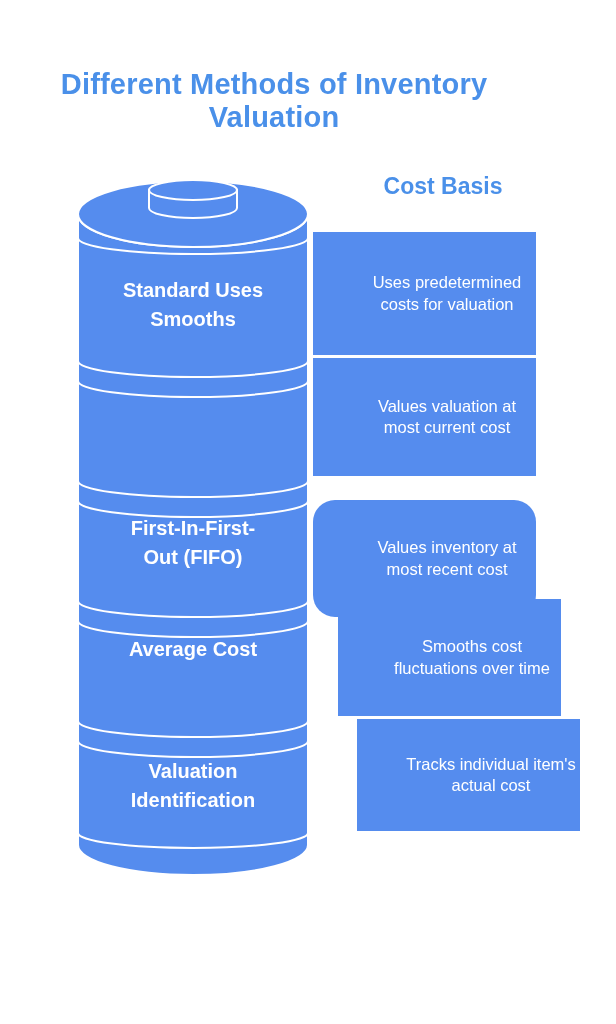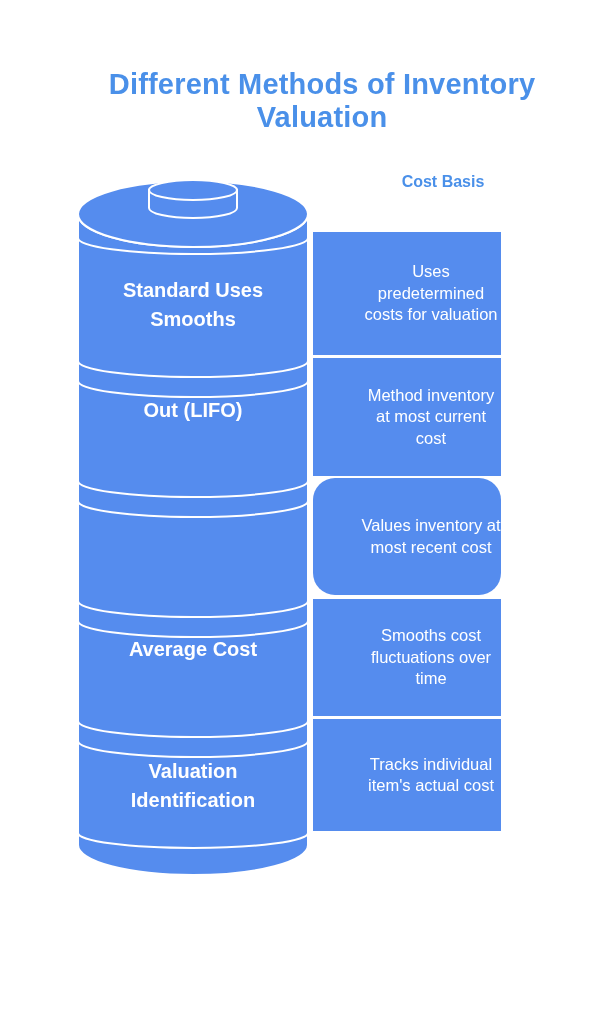--- a/index.html
+++ b/index.html
@@ -18,27 +18,26 @@
     overflow:hidden;
   }
   .title{
     position:absolute;
     top:68px; left:0; width:548px;
     text-align:center;
     font-size:29px;
     font-weight:bold;
     letter-spacing:0.2px;
     color:var(--accent);
-    margin-left:48px;
   }
   .col-header{
     position:absolute;
     top:173px; left:323px; width:240px;
     text-align:center;
-    font-size:16px;
+    font-size:23px;
     font-weight:bold;
     color:var(--accent);
   }
   .cyl-svg{
     position:absolute;
     top:0; left:0;
     width:616px; height:1024px;
   }
   .shape-fill{
     fill:var(--shape);
@@ -59,38 +58,38 @@
     font-weight:bold;
     line-height:29px;
   }
   .seg-1{ top:276px; }
   .seg-2{ top:396px; }
   .seg-3{ top:514px; }
   .seg-4{ top:635px; }
   .seg-5{ top:757px; }
   .basis-box{
     position:absolute;
-    left:313px; width:188px;
+    left:313px; width:223px;
     background:var(--shape);
     color:#ffffff;
     display:flex;
     align-items:center;
     text-align:center;
     padding-left:48px;
   }
   .basis-text{
     max-width:172px;
     font-size:16.5px;
     line-height:21.5px;
   }
   .box-1{ top:232px; height:123px; }
   .box-2{ top:358px; height:118px; }
-  .box-3{ top:478px; height:117px;border-radius:22px; }
-  .box-4{ top:599px; height:117px; }
-  .box-5{ top:719px; height:112px; }
+  .box-3{ top:500px; height:117px;border-radius:22px; }
+  .box-4{ top:599px; height:117px;margin-left:25px; }
+  .box-5{ top:719px; height:112px;margin-left:44px; }
 </style>
 </head>
 <body>
 
 <div class="page">
 
   <svg class="cyl-svg" viewBox="0 0 616 1024" aria-hidden="true">
 
     <path class="shape-fill" d="M78,214 L78,845 A115,30 0 0 0 308,845 L308,214 A115,33 0 0 1 78,214 Z"></path>
 
@@ -116,35 +115,38 @@
 
   <div class="title">Different Methods of Inventory Valuation</div>
 
   <div class="col-header">Cost Basis</div>
 
   <div class="seg-label seg-1">
     <div>Standard Uses</div>
     <div>Smooths</div>
   </div>
   <div class="seg-label seg-2">
-    <div>Out (LIFO)</div>
+  </div>
+  <div class="seg-label seg-3">
+    <div>First-In-First-</div>
+    <div>Out (FIFO)</div>
   </div>
   <div class="seg-label seg-4">
     <div>Average Cost</div>
   </div>
   <div class="seg-label seg-5">
     <div>Valuation</div>
     <div>Identification</div>
   </div>
 
   <div class="basis-box box-1">
     <div class="basis-text">Uses predetermined costs for valuation</div>
   </div>
   <div class="basis-box box-2">
-    <div class="basis-text">Method inventory at most current cost</div>
+    <div class="basis-text">Values valuation at most current cost</div>
   </div>
   <div class="basis-box box-3">
     <div class="basis-text">Values inventory at most recent cost</div>
   </div>
   <div class="basis-box box-4">
     <div class="basis-text">Smooths cost fluctuations over time</div>
   </div>
   <div class="basis-box box-5">
     <div class="basis-text">Tracks individual item's actual cost</div>
   </div>

